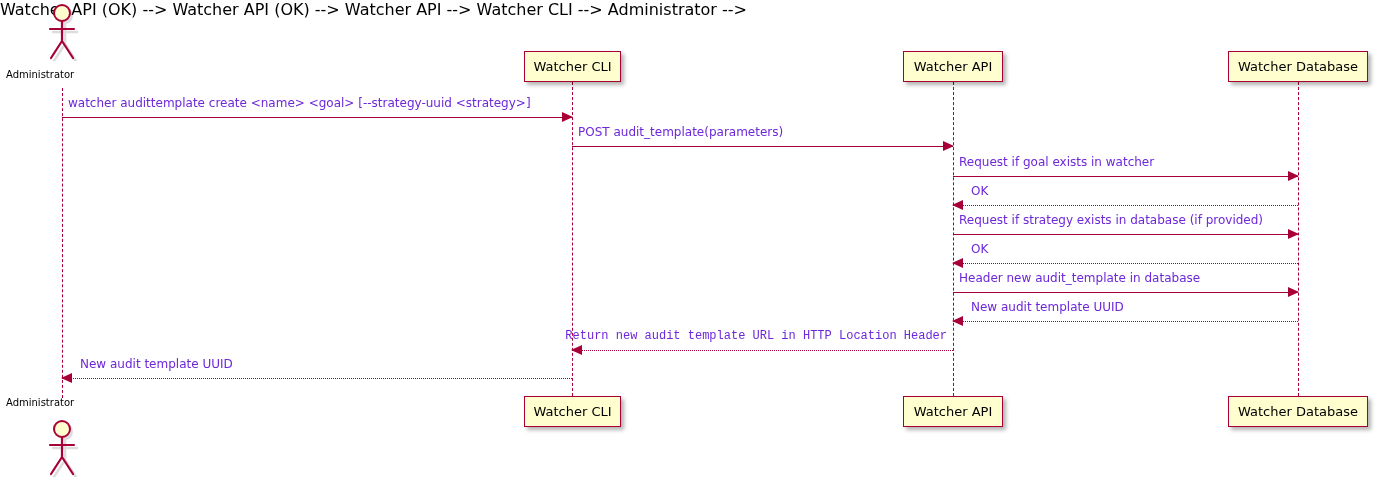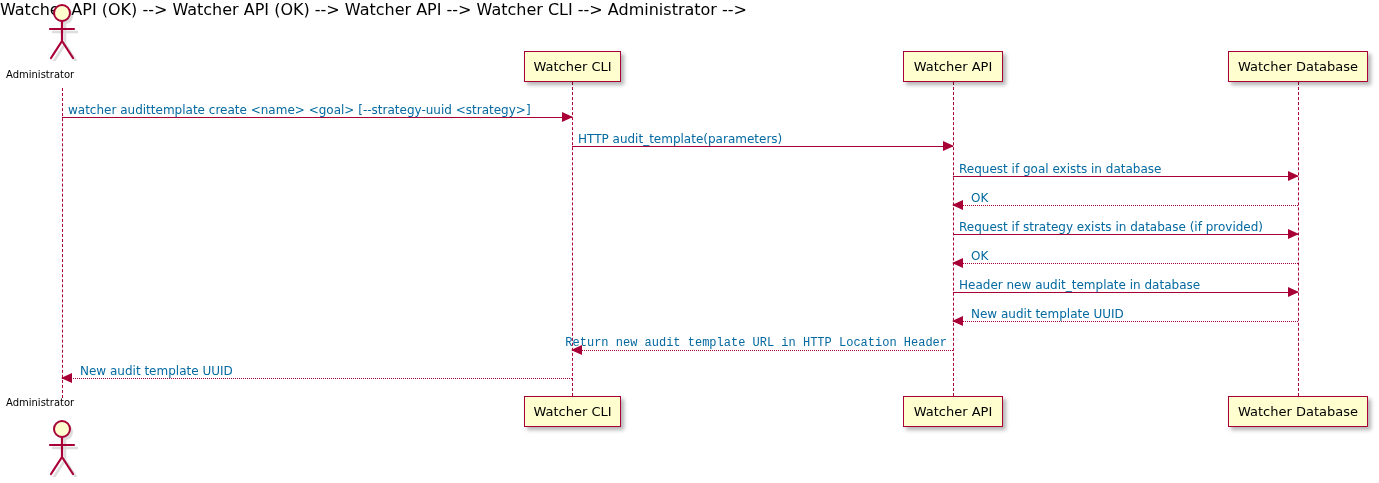--- a/index.html
+++ b/index.html
@@ -67,23 +67,23 @@
     top: 0;
     height: 0;
     width: 100%;
     border-top: 1.4px solid #A80036;
   }
   .msg-line.dotted {
     border-top: 1.4px dotted #A80036;
   }
   .msg-label {
     position: absolute;
-    bottom: 0;
+    bottom: 7px;
     font-size: 12px;
-    color: #0369a1;
+    color: #6d28d9;
     white-space: nowrap;
     line-height: 14px;
   }
   .msg-label.left  { left: 6px; }
   .msg-label.right { right: 6px; font-family: Liberation Mono, monospace; }
 
   
   .arrowhead {
     position: absolute;
     top: -5px;
@@ -168,28 +168,28 @@
   <div class="msg" style="left:62px; top:117px; width:510px;">
     <div class="msg-line"></div>
     <div class="arrowhead to-right"></div>
     <div class="msg-label left">watcher audittemplate create &lt;name&gt; &lt;goal&gt; [--strategy-uuid &lt;strategy&gt;]</div>
   </div>
 
   
   <div class="msg" style="left:572px; top:146px; width:381px;">
     <div class="msg-line"></div>
     <div class="arrowhead to-right"></div>
-    <div class="msg-label left">HTTP audit_template(parameters)</div>
+    <div class="msg-label left">POST audit_template(parameters)</div>
   </div>
 
   
   <div class="msg" style="left:953px; top:176px; width:345px;">
     <div class="msg-line"></div>
     <div class="arrowhead to-right"></div>
-    <div class="msg-label left">Request if goal exists in database</div>
+    <div class="msg-label left">Request if goal exists in watcher</div>
   </div>
 
    Watcher API (OK) --&gt;
   <div class="msg" style="left:953px; top:205px; width:345px;">
     <div class="msg-line dotted"></div>
     <div class="arrowhead to-left"></div>
     <div class="msg-label left" style="left:18px;">OK</div>
   </div>
 
   

